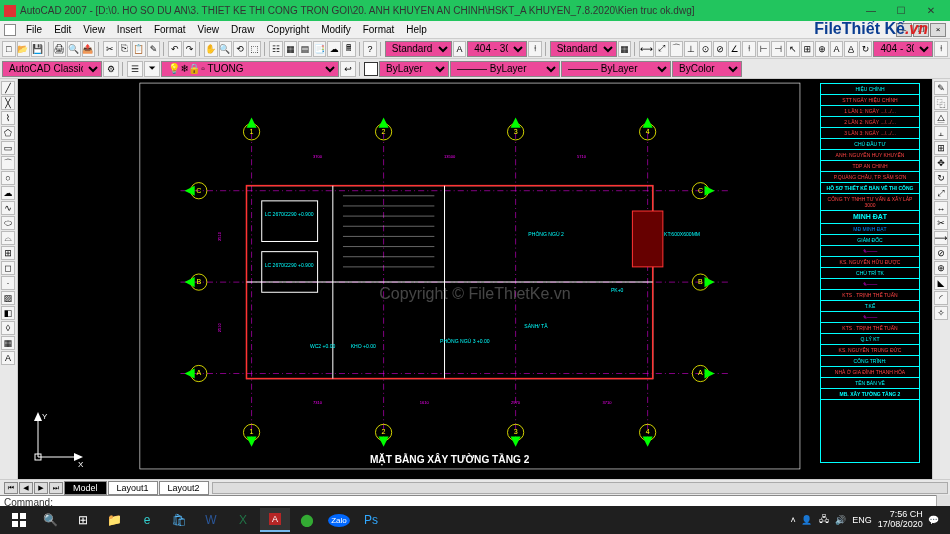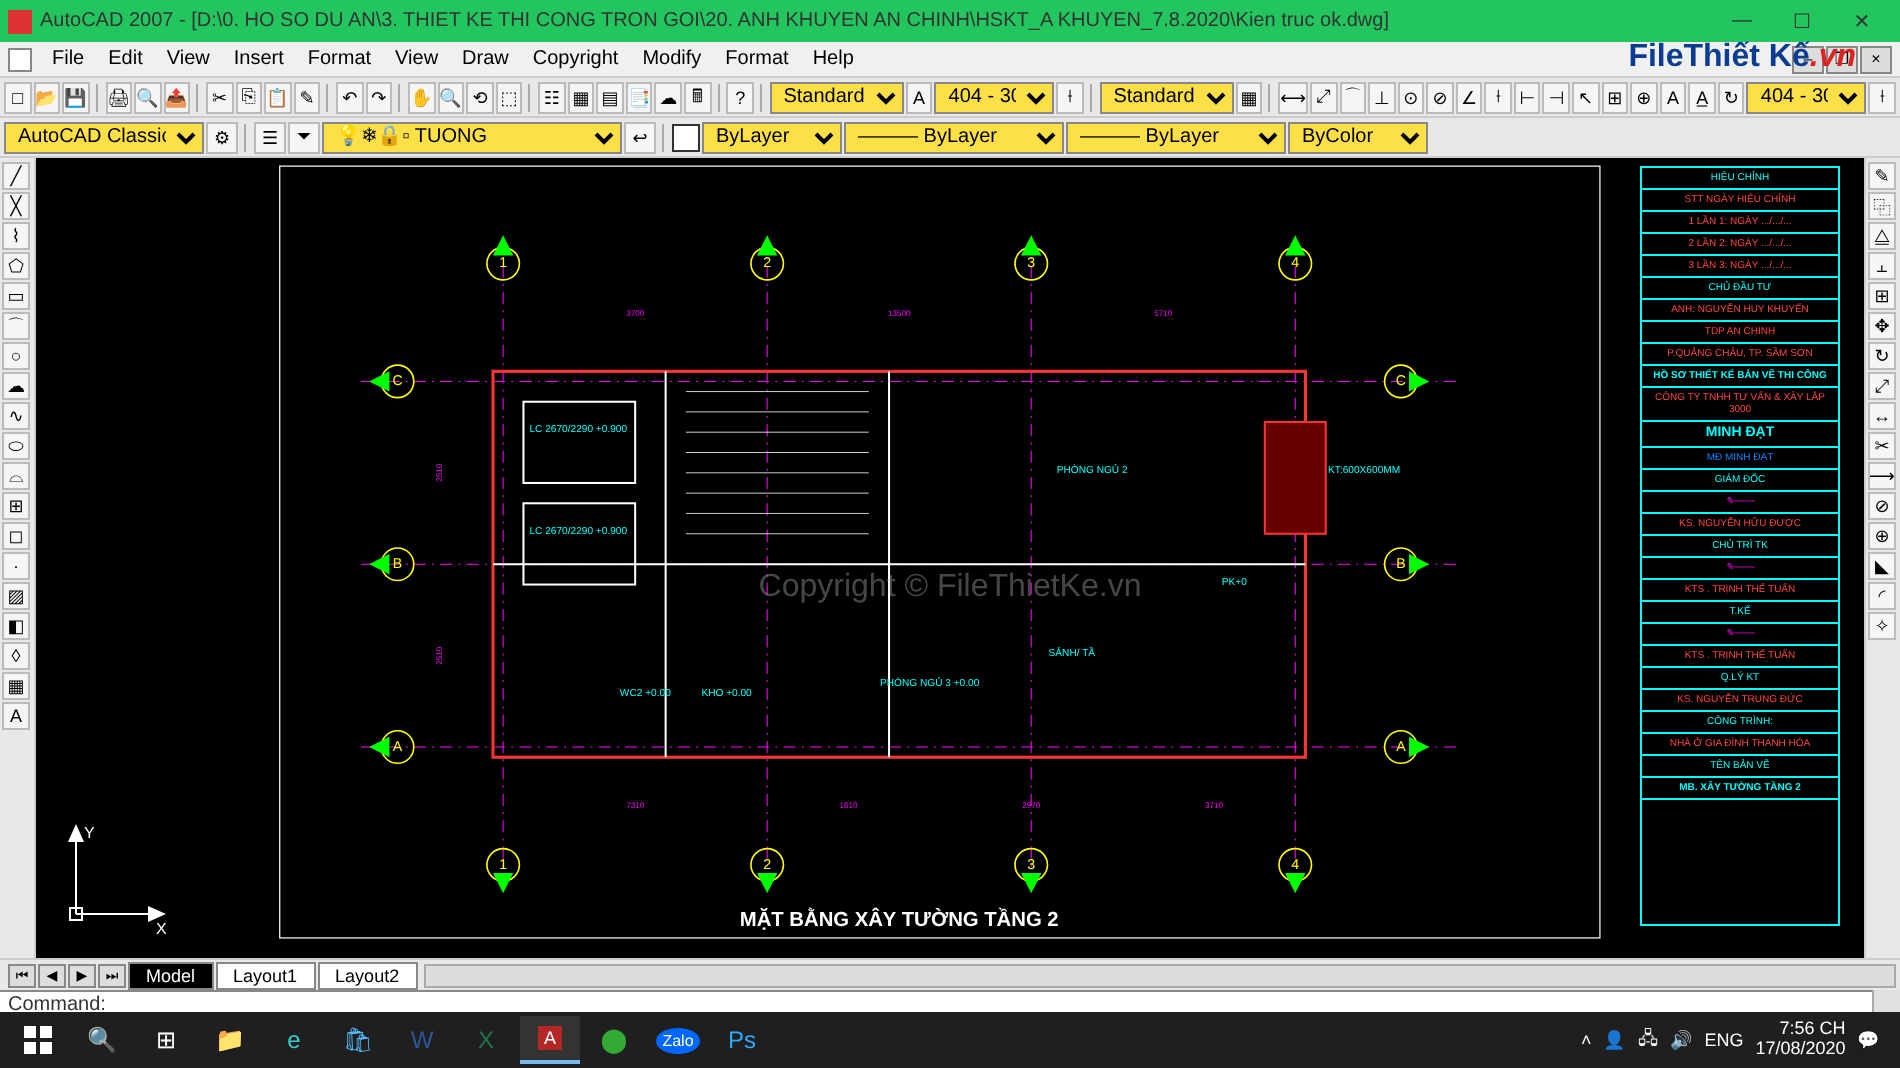--- a/index.html
+++ b/index.html
@@ -17,21 +17,21 @@
 .menubar { height: 18px; background: #f0f0f0; display: flex; align-items: center; padding: 0 4px; font-size: 10px; border-bottom: 1px solid #ccc; }
 .menubar .doc-icon { width: 12px; height: 12px; background: #fff; border: 1px solid #888; margin-right: 4px; }
 .menubar .menuitem { padding: 2px 6px; cursor: pointer; }
 .menubar .mdi-btns { margin-left: auto; display: flex; }
 .menubar .mdi-btn { width: 16px; height: 14px; border: 1px solid #888; background: #ddd; margin-left: 1px; font-size: 8px; display:flex;align-items:center;justify-content:center; }
 
 
 .toolbar-row { height: 20px; background: #e8e8e8; border-bottom: 1px solid #ccc; display: flex; align-items: center; padding: 0 2px; gap: 1px; }
 .tb-btn { width: 16px; height: 16px; background: #f5f5f5; border: 1px solid #bbb; cursor: pointer; display: inline-flex; align-items: center; justify-content: center; font-size: 9px; }
 .tb-sep { width: 2px; height: 14px; border-left: 1px solid #aaa; margin: 0 2px; }
-.tb-select { height: 16px; font-size: 10px; background: #fde047; border: 1px solid #888; padding: 0 2px; }
+.tb-select { height: 16px; font-size: 10px; background: #ec4899; border: 1px solid #888; padding: 0 2px; }
 .tb-swatch { width: 14px; height: 14px; border: 1px solid #333; display: inline-block; }
 
 
 .workspace { display: flex; height: 400px; background: #000; position: relative; }
 .left-tools { width: 18px; background: #e8e8e8; border-right: 1px solid #ccc; display: flex; flex-direction: column; gap: 1px; padding: 2px 1px; }
 .left-tools .tb-btn { width: 14px; height: 14px; }
 .right-tools { width: 18px; background: #e8e8e8; border-left: 1px solid #ccc; display: flex; flex-direction: column; gap: 1px; padding: 2px 1px; }
 .right-tools .tb-btn { width: 14px; height: 14px; }
 
 .canvas { flex: 1; background: #000; position: relative; overflow: hidden; }
@@ -175,21 +175,21 @@
   <select class="tb-select" style="width:60px"><option>404 - 30</option></select>
   <span class="tb-btn">⟊</span>
 </div>
 
 <div class="toolbar-row">
   <select class="tb-select" style="width:100px"><option>AutoCAD Classic</option></select>
   <span class="tb-btn">⚙</span>
   <span class="tb-sep"></span>
   <span class="tb-btn">☰</span>
   <span class="tb-btn">⏷</span>
-  <select class="tb-select" style="width:150px"><option>💡❄🔒▫ <span>TUONG</span></option></select>
+  <select class="tb-select" style="width:178px"><option>💡❄🔒▫ <span>TUONG</span></option></select>
   <span class="tb-btn">↩</span>
   <span class="tb-sep"></span>
   <span class="tb-swatch" style="background:#fff"></span>
   <select class="tb-select" style="width:70px"><option>ByLayer</option></select>
   <select class="tb-select" style="width:110px"><option>——— <span>ByLayer</span></option></select>
   <select class="tb-select" style="width:110px"><option>——— <span>ByLayer</span></option></select>
   <select class="tb-select" style="width:70px"><option>ByColor</option></select>
 </div>
 
 <div class="workspace">

